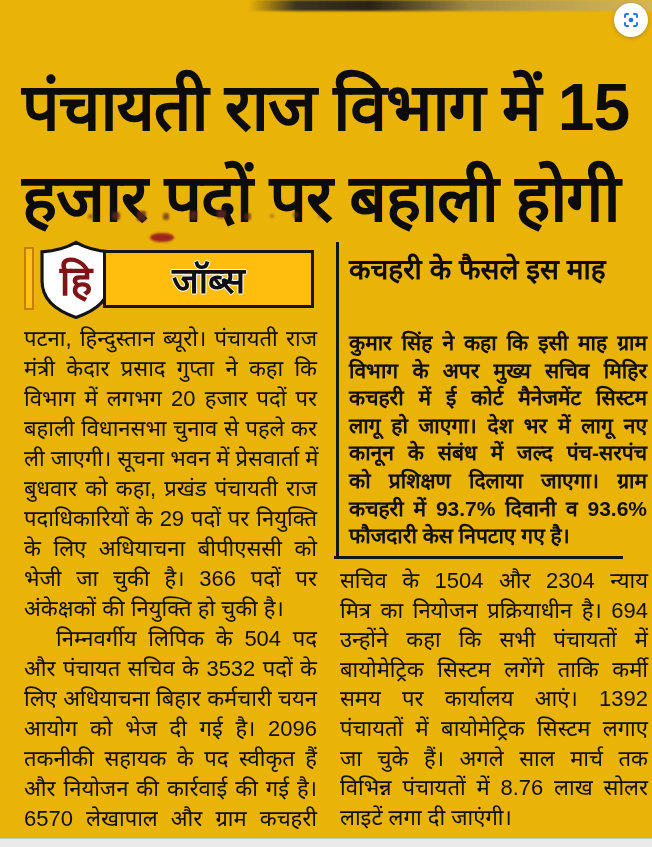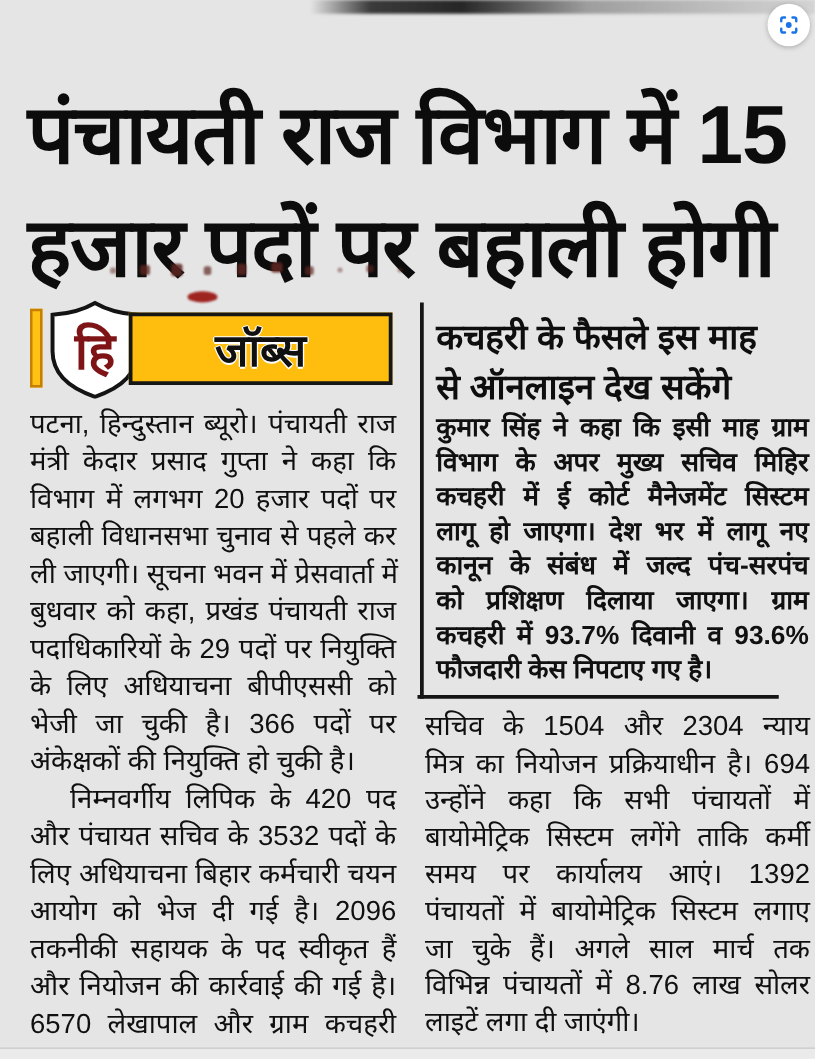--- a/index.html
+++ b/index.html
@@ -1,16 +1,16 @@
 <!DOCTYPE html>
 <html><head>
 <meta charset="utf-8">
 <style>
   html,body{margin:0;padding:0;background:#fff;}
-  .page{position:relative;width:652px;height:847px;background:#e5e5e5;overflow:hidden;
+  .page{position:relative;width:652px;height:847px;background:#eab308;overflow:hidden;
         font-family:"Liberation Sans","DejaVu Sans",sans-serif;color:#111;}
 
   
   .top-strip{position:absolute;left:248px;top:0;width:404px;height:11px;filter:blur(1.2px);
     background:linear-gradient(to right,
       rgba(110,110,110,0) 0%, rgba(35,35,35,.88) 12%, rgba(22,22,22,.92) 30%,
       rgba(110,110,110,.6) 55%, rgba(140,140,140,.55) 72%, rgba(190,190,190,.45) 100%);}
 
   
   .lens-btn{position:absolute;left:614px;top:3px;width:34px;height:34px;border:none;cursor:pointer;
@@ -104,21 +104,20 @@
     <text x="50" y="70" text-anchor="middle" font-size="52" font-weight="800" fill="#7E1416">हि</text>
   </svg>
 
   <div class="banner">
     <span>जॉब्स</span>
   </div>
 
   <div class="vrule"></div>
   <h2 class="box-heading">
     <span>कचहरी के फैसले इस माह</span><br>
-    <span>से ऑनलाइन देख सकेंगे</span>
   </h2>
   <div class="box-body">
       <div class="tline">कुमार सिंह ने कहा कि इसी माह ग्राम</div>
       <div class="tline">विभाग के अपर मुख्य सचिव मिहिर</div>
       <div class="tline">कचहरी में ई कोर्ट मैनेजमेंट सिस्टम</div>
       <div class="tline">लागू हो जाएगा। देश भर में लागू नए</div>
       <div class="tline">कानून के संबंध में जल्द पंच-सरपंच</div>
       <div class="tline">को प्रशिक्षण दिलाया जाएगा। ग्राम</div>
       <div class="tline">कचहरी में 93.7% दिवानी व 93.6%</div>
       <div class="tline last">फौजदारी केस निपटाए गए है।</div>
@@ -129,21 +128,21 @@
       <div class="tline">पटना, हिन्दुस्तान ब्यूरो। पंचायती राज</div>
       <div class="tline">मंत्री केदार प्रसाद गुप्ता ने कहा कि</div>
       <div class="tline">विभाग में लगभग 20 हजार पदों पर</div>
       <div class="tline">बहाली विधानसभा चुनाव से पहले कर</div>
       <div class="tline">ली जाएगी। सूचना भवन में प्रेसवार्ता में</div>
       <div class="tline">बुधवार को कहा, प्रखंड पंचायती राज</div>
       <div class="tline">पदाधिकारियों के 29 पदों पर नियुक्ति</div>
       <div class="tline">के लिए अधियाचना बीपीएससी को</div>
       <div class="tline">भेजी जा चुकी है। 366 पदों पर</div>
       <div class="tline last">अंकेक्षकों की नियुक्ति हो चुकी है।</div>
-      <div class="tline indent">निम्नवर्गीय लिपिक के 420 पद</div>
+      <div class="tline indent">निम्नवर्गीय लिपिक के 504 पद</div>
       <div class="tline">और पंचायत सचिव के 3532 पदों के</div>
       <div class="tline">लिए अधियाचना बिहार कर्मचारी चयन</div>
       <div class="tline">आयोग को भेज दी गई है। 2096</div>
       <div class="tline">तकनीकी सहायक के पद स्वीकृत हैं</div>
       <div class="tline">और नियोजन की कार्रवाई की गई है।</div>
       <div class="tline">6570 लेखापाल और ग्राम कचहरी</div>
     </div>
   <div class="right-col">
       <div class="tline">सचिव के 1504 और 2304 न्याय</div>
       <div class="tline">मित्र का नियोजन प्रक्रियाधीन है। 694</div>

